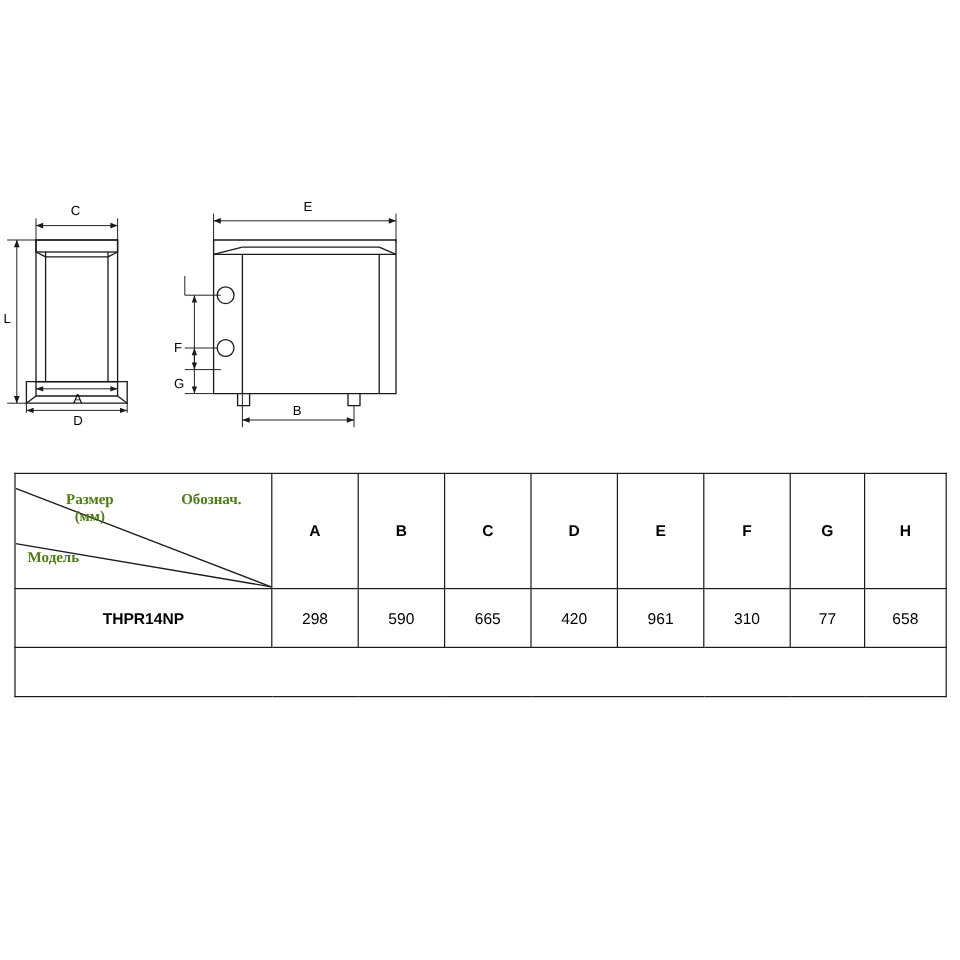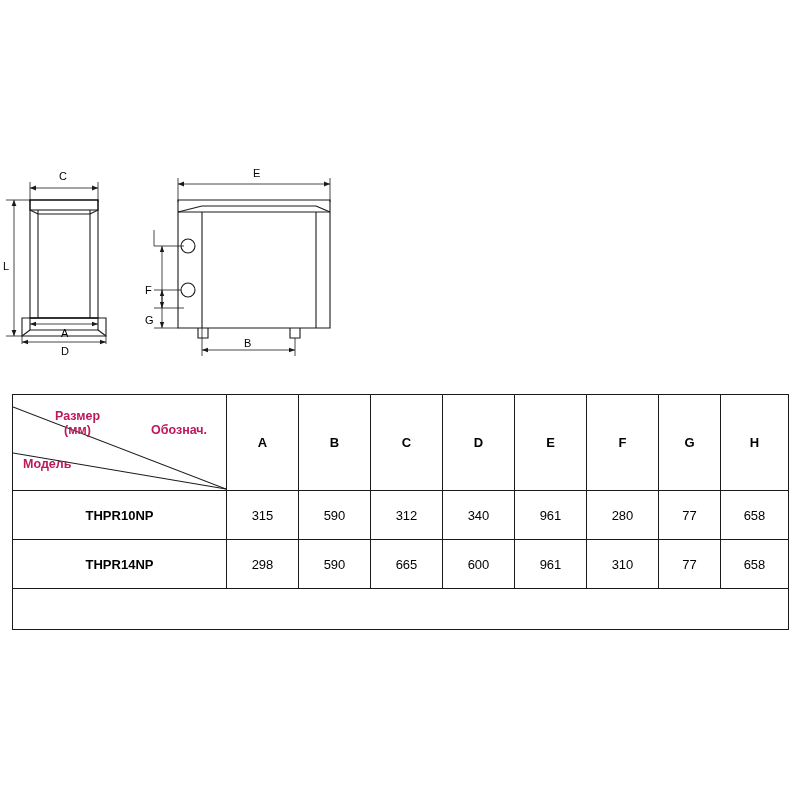--- a/index.html
+++ b/index.html
@@ -63,34 +63,34 @@
     overflow: hidden;
   }
   .corner-svg {
     position: absolute;
     left: 0; top: 0;
   }
   .corner-txt {
     position: absolute;
     font-size: 12.5px;
     font-weight: bold;
-    font-family: Liberation Sans, sans-serif;
-    color: #be185d;
+    font-family: Liberation Serif, serif;
+    color: #4d7c0f;
     white-space: nowrap;
     line-height: 1.15;
   }
   .corner-size {
     left: 42px;
     top: 14px;
     font-weight: bold;
     text-align: center;
   }
   .corner-oboz {
     left: 138px;
-    top: 28px;
+    top: 14px;
     font-weight: bold;
   }
   .corner-model {
     left: 10px;
     top: 62px;
     font-weight: bold;
     text-align: center;
   }
   th.hdr {
     height: 95px;
@@ -273,36 +273,25 @@
           <th class="hdr">C</th>
           <th class="hdr">D</th>
           <th class="hdr">E</th>
           <th class="hdr">F</th>
           <th class="hdr">G</th>
           <th class="hdr">H</th>
         </tr>
       </thead>
       <tbody>
         <tr>
-          <td class="model">THPR10NP</td>
-          <td class="val">315</td>
-          <td class="val">590</td>
-          <td class="val">312</td>
-          <td class="val">340</td>
-          <td class="val">961</td>
-          <td class="val">280</td>
-          <td class="val">77</td>
-          <td class="val">658</td>
-        </tr>
-        <tr>
           <td class="model">THPR14NP</td>
           <td class="val">298</td>
           <td class="val">590</td>
           <td class="val">665</td>
-          <td class="val">600</td>
+          <td class="val">420</td>
           <td class="val">961</td>
           <td class="val">310</td>
           <td class="val">77</td>
           <td class="val">658</td>
         </tr>
         <tr class="spacer">
           <td colspan="9"></td>
         </tr>
       </tbody>
     </table>

